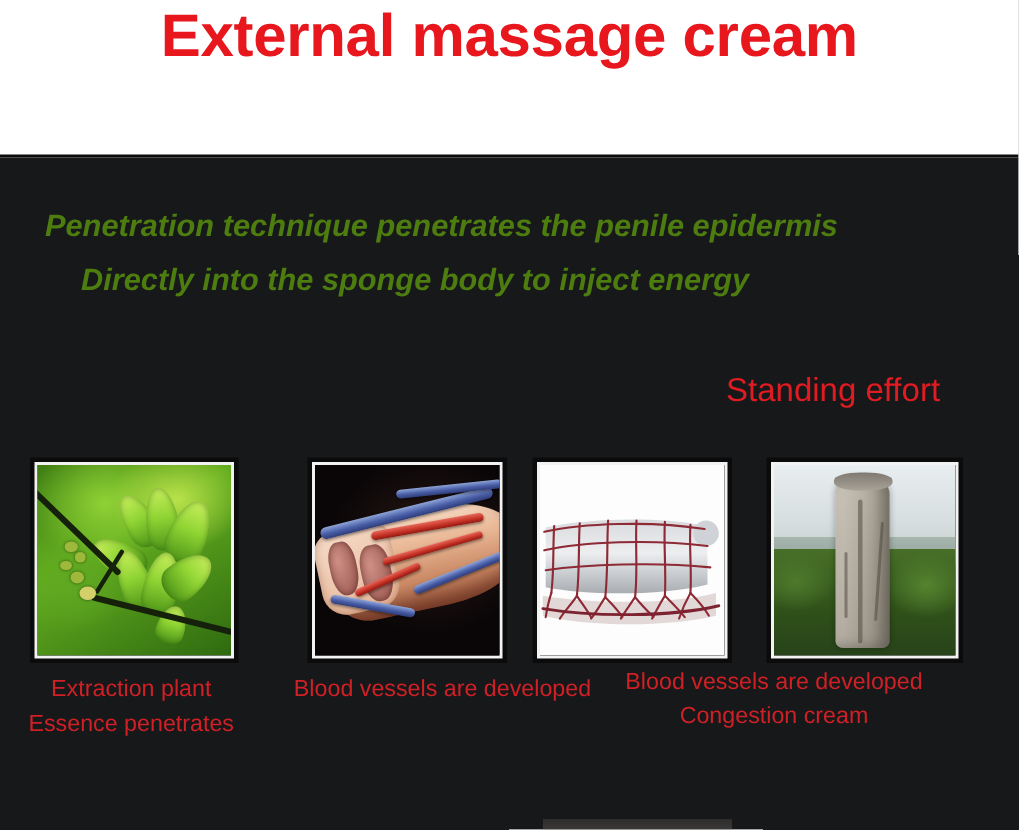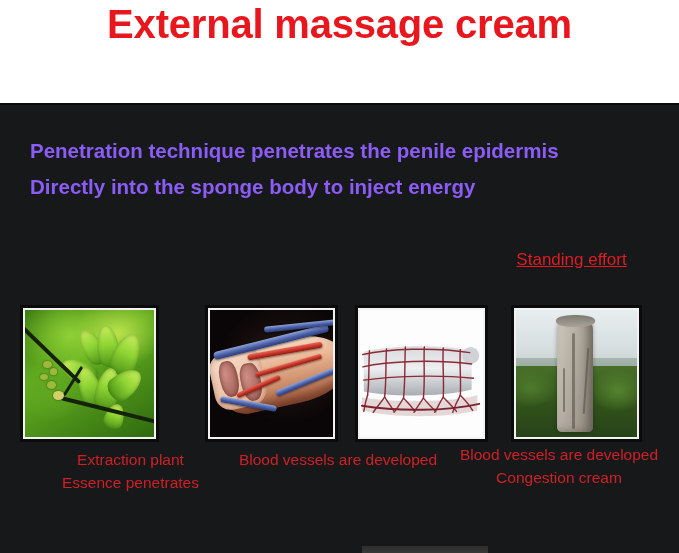--- a/index.html
+++ b/index.html
@@ -65,41 +65,40 @@
     width: 679px;
     height: 448px;
     background: #17181a;
     overflow: hidden;
   }
 
   .lede {
     position: absolute;
     left: 30px;
     width: 620px;
-    color: #8b5cf6;
+    color: #4d7c0f;
     font-size: 20.5px;
     font-weight: bold;
+    font-style: italic;
     line-height: 26px;
     white-space: nowrap;
   }
   .lede-1 { top: 33px; }
-  .lede-2 { top: 69px; }
+  .lede-2 { top: 69px; margin-left: 24px; }
 
   
   .standing {
     position: absolute;
     left: 484px;
     top: 142px;
     width: 175px;
-    text-align: center;
     color: #e01b22;
-    font-size: 17px;
+    font-size: 22px;
     line-height: 25px;
     font-weight: normal;
-    text-decoration: underline;
   }
 
   
   .panel {
     position: absolute;
     top: 200px;
     background: #0b0b0b;
     padding: 3px;
     box-sizing: border-box;
   }
@@ -232,21 +231,20 @@
   }
 
   
   .caption {
     position: absolute;
     color: #cf2026;
     font-size: 15.5px;
     line-height: 23px;
     text-align: center;
     white-space: nowrap;
-    padding-left: 43px;
   }
   .cap-1 { left: 0px;   top: 343px; width: 175px; }
   .cap-2 { left: 175px; top: 343px; width: 240px; }
   .cap-3 { left: 392px; width: 248px; top: 338px; }
 
   .bottom-strip {
     position: absolute;
     left: 362px; top: 441px;
     width: 126px; height: 7px;
     background: linear-gradient(180deg, #2e2d2c 0%, #3a3937 100%);

